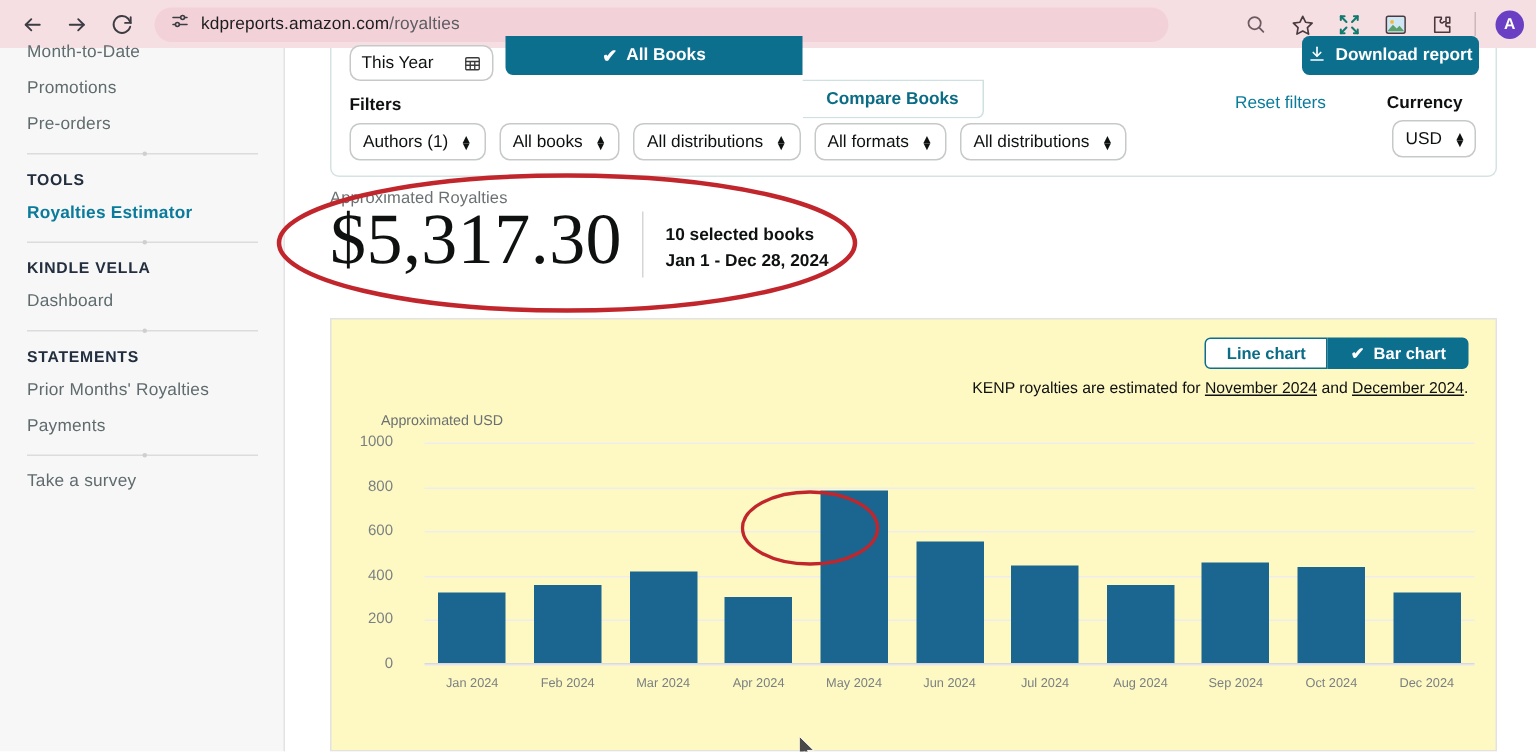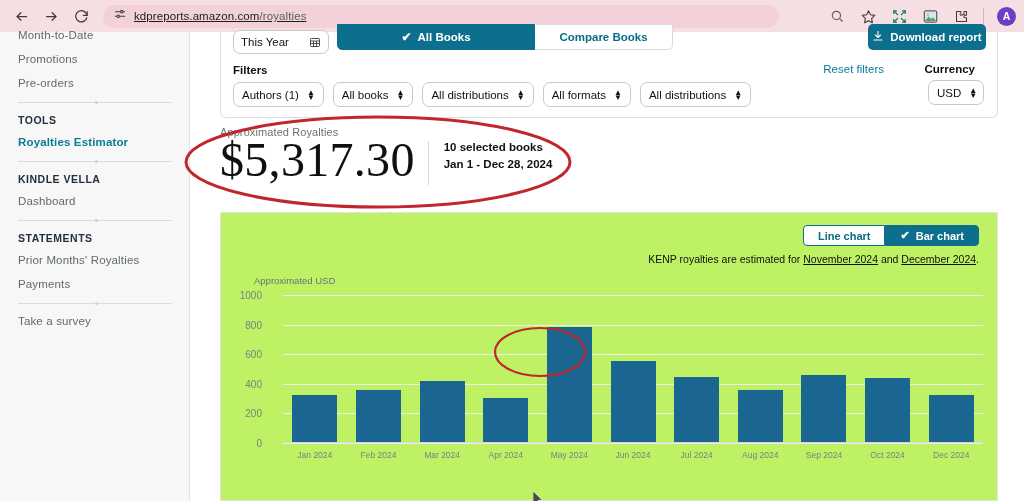--- a/index.html
+++ b/index.html
@@ -24,21 +24,20 @@
   .nav-btn:first-child { margin-left: 6px; }
   .nav-btn svg { display: block; }
   .omnibox {
     flex: 0 0 auto; width: 676px; height: 23px; margin-left: 7px;
     background: #f2d2d8; border-radius: 12px;
     display: flex; align-items: center; padding: 0 10px; gap: 7px;
   }
   .omnibox .url {
     font-size: 11.5px; color: #1d1d1f; white-space: nowrap; overflow: hidden;
     letter-spacing: .1px;
-    text-decoration: underline;
   }
   .omnibox .url .path { color: #5c5c62; }
   .toolbar-right {
     position: absolute; right: 8px; top: 0; height: 32px;
     display: flex; align-items: center; gap: 13px;
   }
   .ticon { width: 18px; height: 18px; display: flex; align-items: center; justify-content: center; cursor: pointer; }
   .divider-v { width: 1px; height: 16px; background: #cbb7bc; }
   .avatar {
     width: 19px; height: 19px; border-radius: 50%; background: #6b3fc4;
@@ -90,21 +89,21 @@
   }
   .cal-ico { width: 12px; height: 12px; }
   .segbtns { display: flex; margin-left: 8px; position: relative; top: -8px; }
   .segbtn {
     height: 26px; padding: 0 20px; font-size: 11.5px; font-weight: bold;
     display: flex; align-items: center; justify-content: center; gap: 6px;
     border: 1px solid #cfe0e1; cursor: pointer; color: #0b6c86; background: #fff;
   }
   .segbtn.sel { background: #0d6f8e; color: #fff; border-color: #0d6f8e; }
   .segbtn.first { border-radius: 0 0 0 5px; width: 198px; padding: 0; }
-  .segbtn.last { border-left: none; border-radius: 0 0 5px 0; width: 138px; padding: 0; }
+  .segbtn.last { border-left: none; border-radius: 0 0 5px 0; width: 121px; padding: 0; margin-top: 29px; }
   .check-ico { font-size: 12px; line-height: 1; }
 
   .dl-btn {
     position: absolute; right: -1px; top: -8px; height: 26px; width: 118px;
     background: #0d6f8e; color: #fff; border-radius: 5px;
     display: flex; align-items: center; justify-content: center; gap: 6px;
     font-size: 11.5px; font-weight: bold; cursor: pointer;
   }
 
   .filters-label { font-size: 11.5px; font-weight: bold; color: #0f1111; margin-top: 8px; }
@@ -127,27 +126,27 @@
 
   
   .summary { position: absolute; left: 30px; top: 94px; }
   .sum-label { font-size: 11px; color: #6b7172; letter-spacing: .1px; }
   .sum-flex { display: flex; align-items: flex-start; margin-top: 1px; }
   .sum-amount {
     font-family: "Liberation Serif", serif; font-size: 48px; color: #0f1111;
     line-height: 42px; letter-spacing: .3px;
   }
   .sum-div { width: 1px; background: #d5d5d5; height: 44px; margin: 2px 15px 0 13px; }
-  .sum-meta { }
+  .sum-meta { margin-top: 10px; }
   .sum-meta div { font-size: 11.5px; color: #0f1111; font-weight: bold; line-height: 17px; }
 
   
   .chart-panel {
     position: absolute; left: 30px; top: 180px; width: 778px; height: 289px;
-    border: 1px solid #e2e2e2; background: #bef264; padding-left: 28px;
+    border: 1px solid #e2e2e2; background: #fef9c3; padding-left: 28px;
   }
   .chart-toggle { position: absolute; right: 18px; top: 12px; display: flex; }
   .tgl {
     height: 21px; padding: 0 14px; font-size: 11px; font-weight: bold;
     display: flex; align-items: center; gap: 6px; border: 1px solid #0d6f8e;
     color: #0b6c86; background: #fff; cursor: pointer;
   }
   .tgl.first { border-radius: 4px 0 0 4px; }
   .tgl.last { border-radius: 0 4px 4px 0; background: #0d6f8e; color: #fff; }
   .kenp-note {

